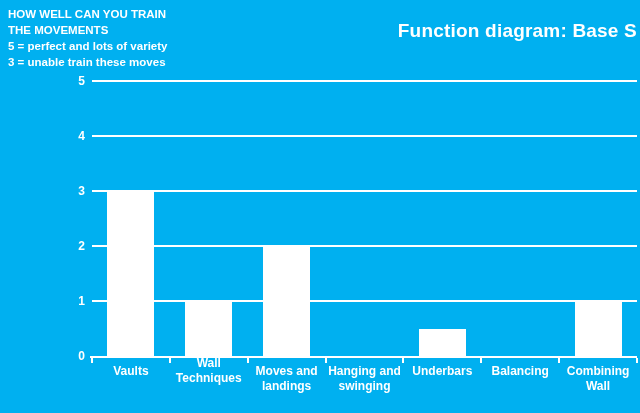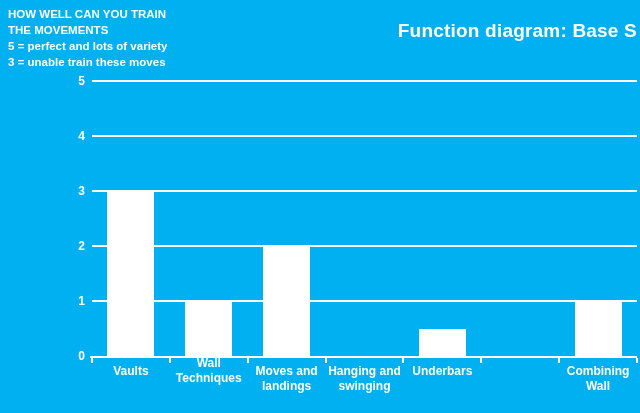--- a/index.html
+++ b/index.html
@@ -89,15 +89,16 @@
       <div class="axis-tick" style="left: 324.571px; top: 358px;"></div>
       <div class="axis-tick" style="left: 402.429px; top: 358px;"></div>
       <div class="axis-tick" style="left: 480.286px; top: 358px;"></div>
       <div class="axis-tick" style="left: 558.143px; top: 358px;"></div>
       <div class="axis-tick" style="left: 636px; top: 358px;"></div>
       <div class="x-label" style="left: 88px; top: 364px; width: 85.8571px;">Vaults</div>
       <div class="x-label" style="left: 165.857px; top: 356px; width: 85.8571px;">Wall Techniques</div>
       <div class="x-label" style="left: 243.714px; top: 364px; width: 85.8571px;">Moves and landings</div>
       <div class="x-label" style="left: 321.571px; top: 364px; width: 85.8571px;">Hanging and swinging</div>
       <div class="x-label" style="left: 399.429px; top: 364px; width: 85.8571px;">Underbars</div>
+      <div class="x-label" style="left: 477.286px; top: 364px; width: 85.8571px;">Balancing</div>
       <div class="x-label" style="left: 555.143px; top: 364px; width: 85.8571px;">Combining Wall</div>
     </div>
 </div>
 
 </body></html>

